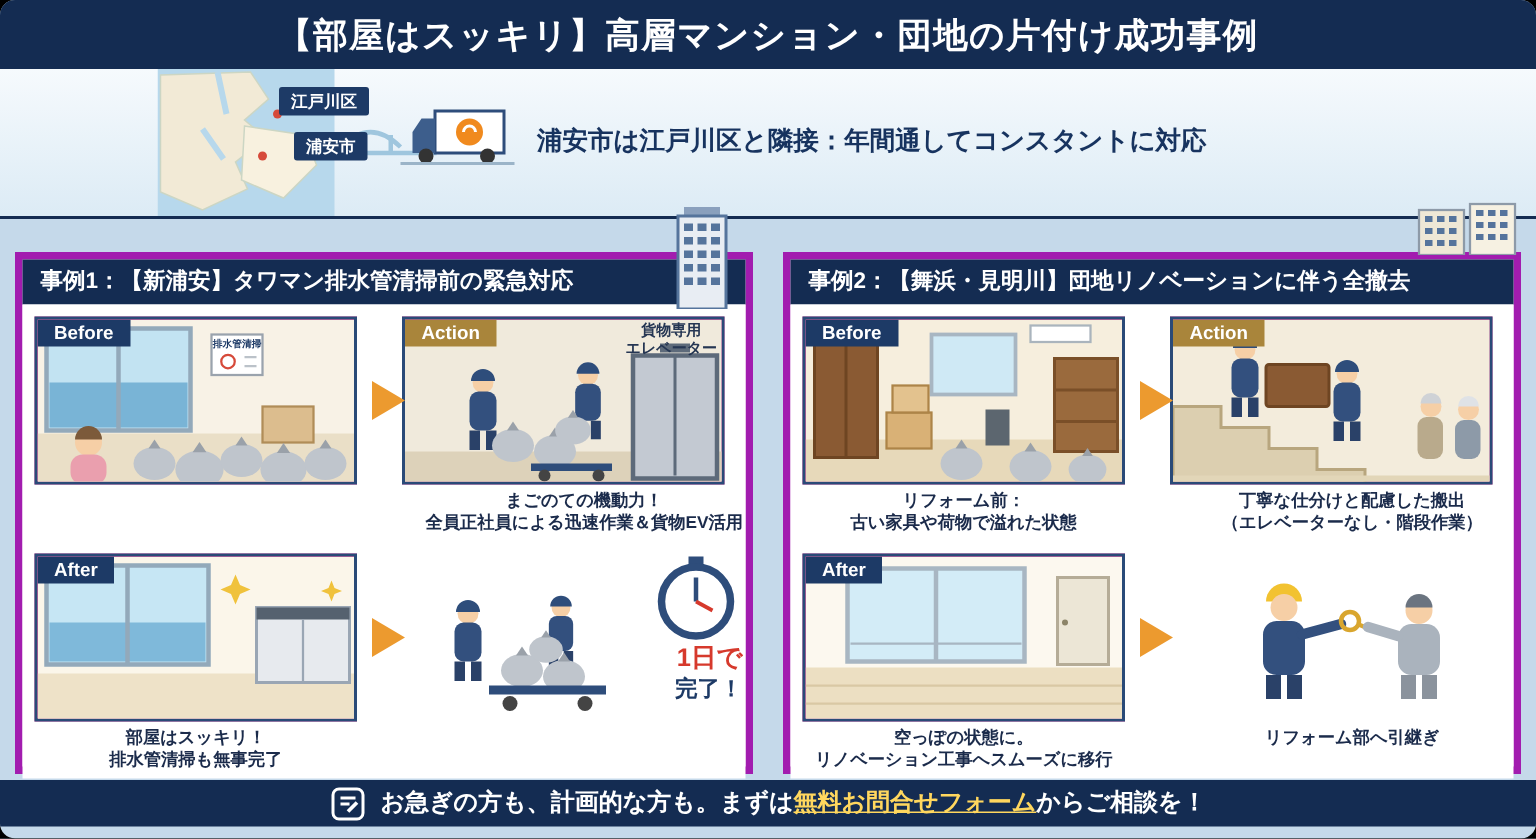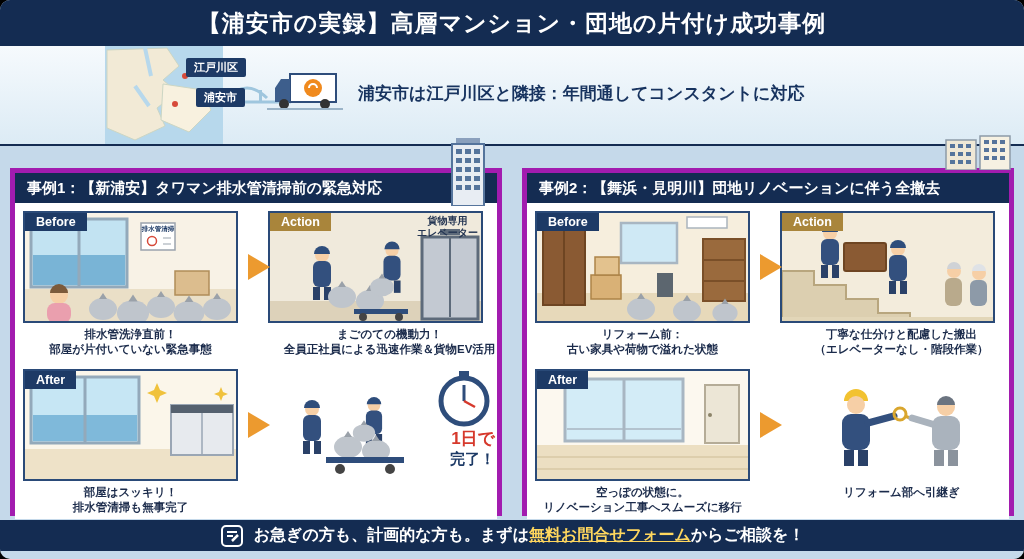--- a/index.html
+++ b/index.html
@@ -87,21 +87,21 @@
     <g id="bag">
       <ellipse cx="0" cy="0" rx="14" ry="11" fill="#bfc5cc"></ellipse>
       <path d="M-4,-10 L0,-16 L4,-10 Z" fill="#9aa1a9"></path>
     </g>
   </defs>
 </svg>
 
 <div class="page">
 
   <header class="top-bar">
-    <h1>【浦安市の実録】高層マンション・団地の片付け成功事例</h1>
+    <h1>【部屋はスッキリ】高層マンション・団地の片付け成功事例</h1>
   </header>
 
   <section class="map-band">
     <svg class="banner-art" width="250" height="100" viewBox="0 0 250 100">
       <path d="M0,0 L118,0 L118,98 L0,98 Z" fill="#b7d8ec"></path>
       <path d="M2,4 L62,2 L74,20 L58,34 L72,46 L52,62 L60,80 L30,94 L2,82 Z" fill="#f2ead6" stroke="#ccd6c4" stroke-width="1"></path>
       <path d="M58,38 L98,44 L106,64 L84,86 L56,74 Z" fill="#f8f1df" stroke="#ccd6c4" stroke-width="1"></path>
       <path d="M40,2 L46,30 M30,40 L44,60" stroke="#b7d8ec" stroke-width="4" fill="none"></path>
       <circle cx="80" cy="30" r="3" fill="#d64a3a"></circle>
       <circle cx="70" cy="58" r="3" fill="#d64a3a"></circle>
@@ -216,22 +216,20 @@
             <line x1="182" y1="32" x2="182" y2="16" stroke="#2e4d7b" stroke-width="3"></line>
             <line x1="182" y1="32" x2="193" y2="38" stroke="#d6392c" stroke-width="2.5"></line>
           </g>
         </svg>
         <div class="day-result">
           <span class="l1">1日で</span>
           <span class="l2">完了！</span>
         </div>
       </div>
 
-      <div class="caption cap-r1c1">排水管洗浄直前！
-部屋が片付いていない緊急事態</div>
       <div class="caption cap-r2c1">部屋はスッキリ！
 排水管清掃も無事完了</div>
       <div class="caption cap-r1c2">まごのての機動力！
 全員正社員による迅速作業＆貨物EV活用</div>
 
       <div class="arrow arrow-r1"></div>
       <div class="arrow arrow-r2"></div>
     </div>
   </article>
 

